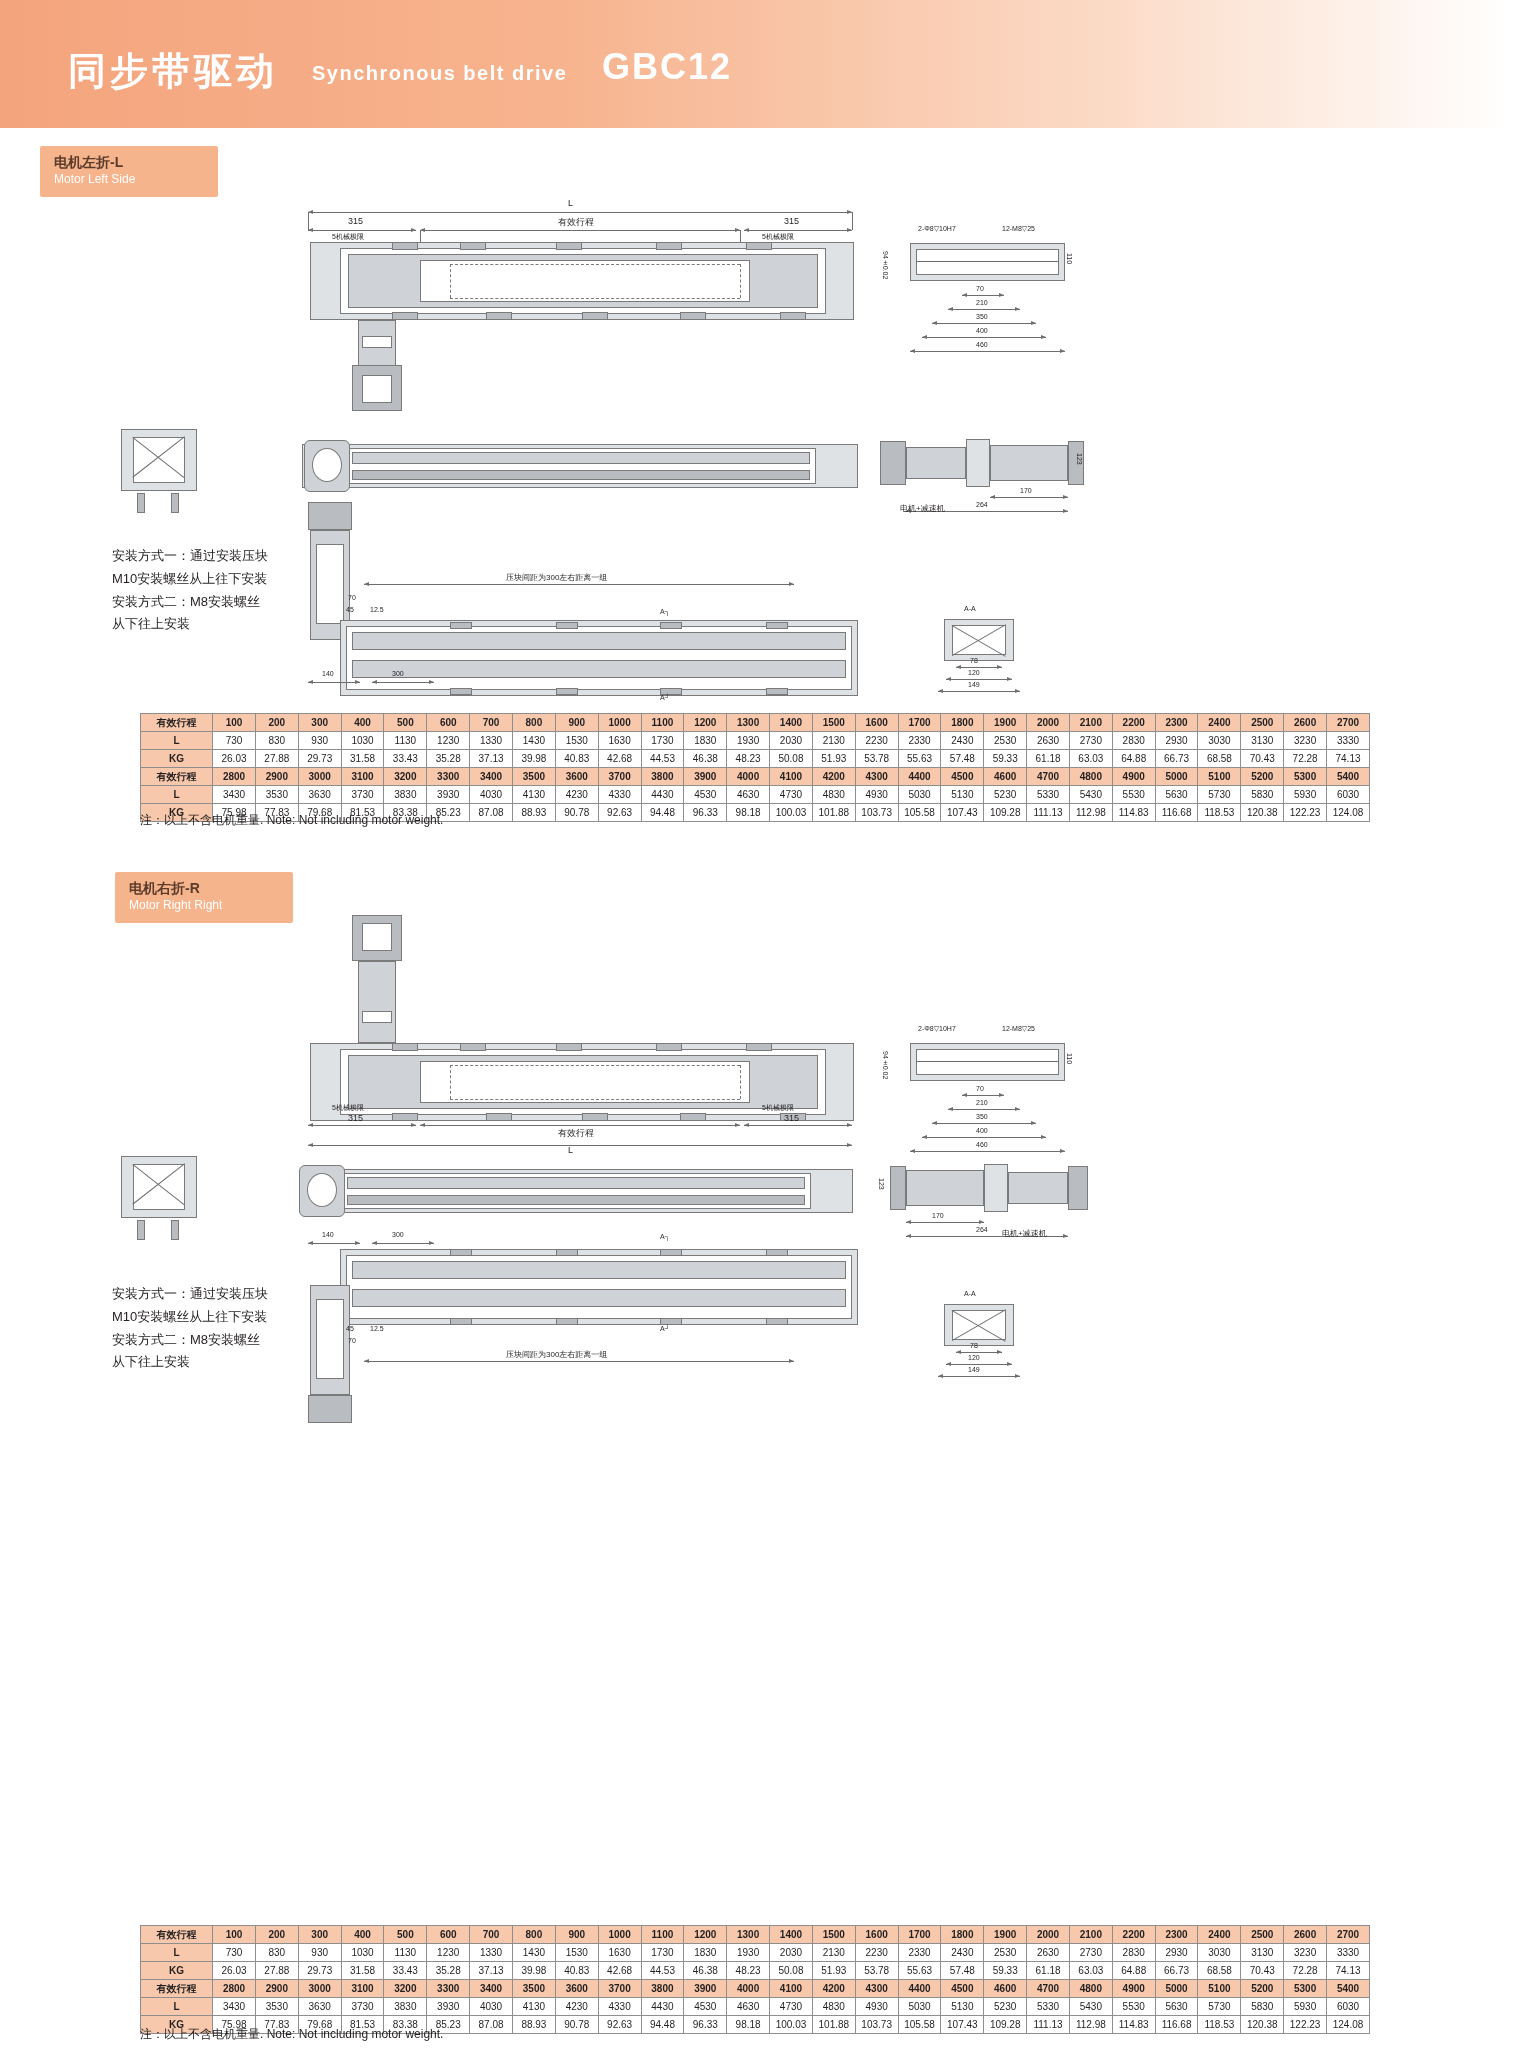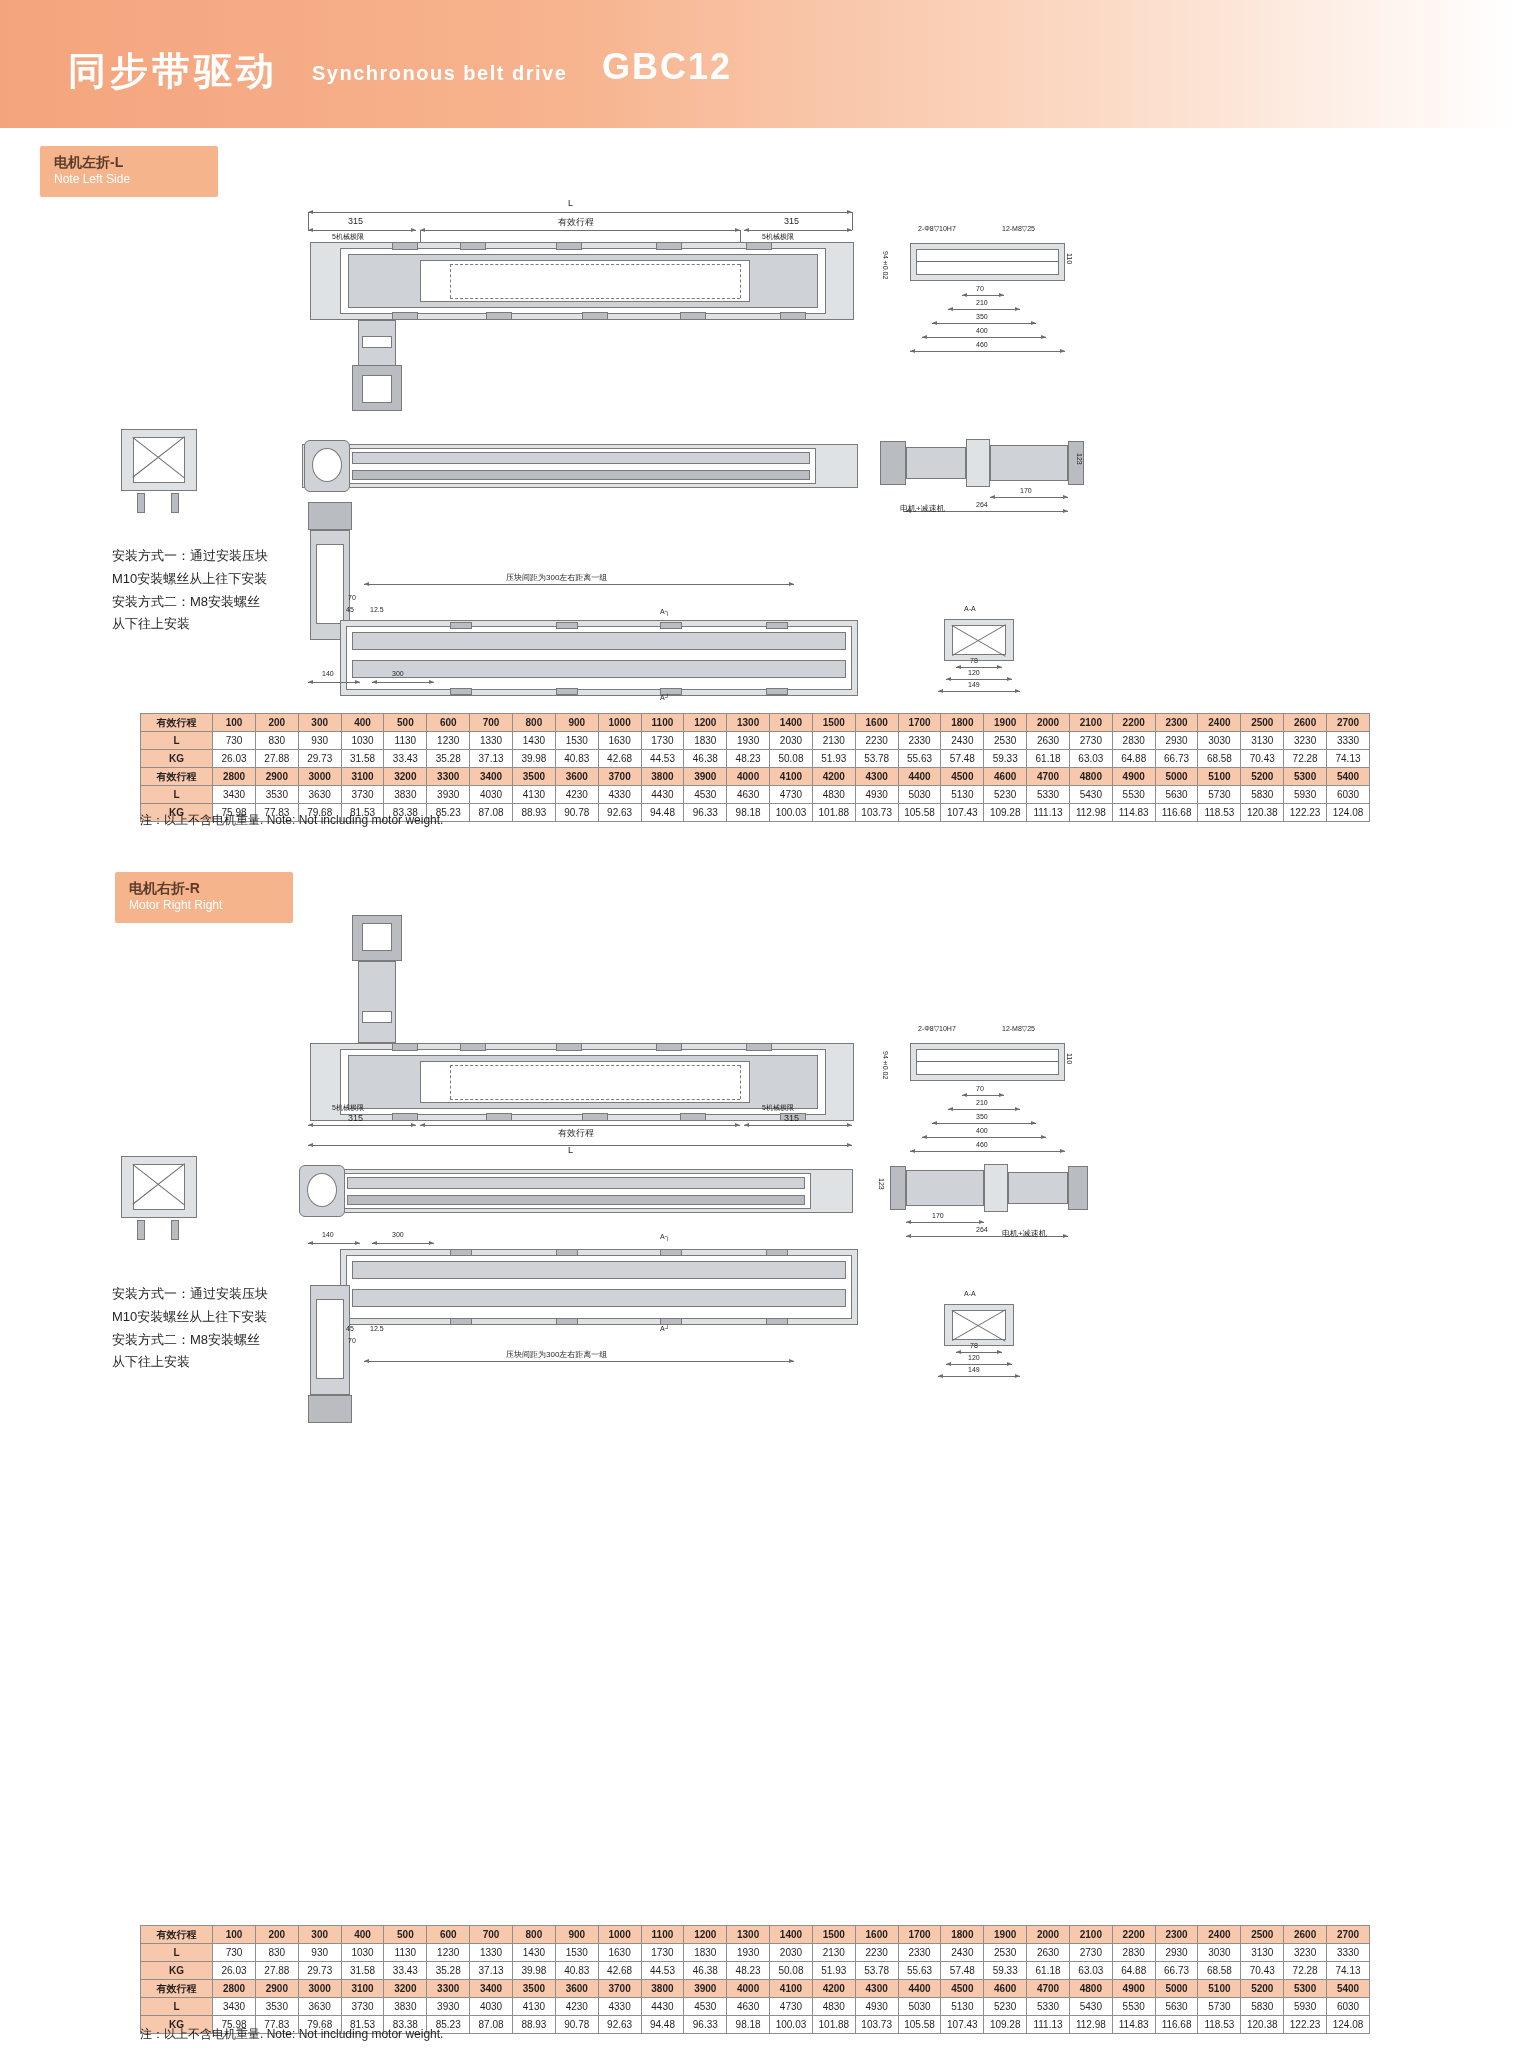--- a/index.html
+++ b/index.html
@@ -75,21 +75,21 @@
 <body>
 
 <div class="header">
   <div class="cn">同步带驱动</div>
   <div class="en">Synchronous belt drive</div>
   <div class="code">GBC12</div>
 </div>
 
 <div class="tag" style="left:40px;top:146px;width:150px;">
   <div class="t-cn">电机左折-L</div>
-  <div class="t-en">Note Left Side</div>
+  <div class="t-en">Motor Left Side</div>
 </div>
 
 <div class="draw" style="left:300px;top:190px;width:560px;height:220px;">
 
   <div class="dimline" style="left:8px;top:22px;width:544px;"></div>
   <div class="lbl" style="left:268px;top:8px;">L</div>
 
   <div class="vdim" style="left:8px;top:22px;height:18px;"></div>
   <div class="vdim" style="left:552px;top:22px;height:18px;"></div>
 

